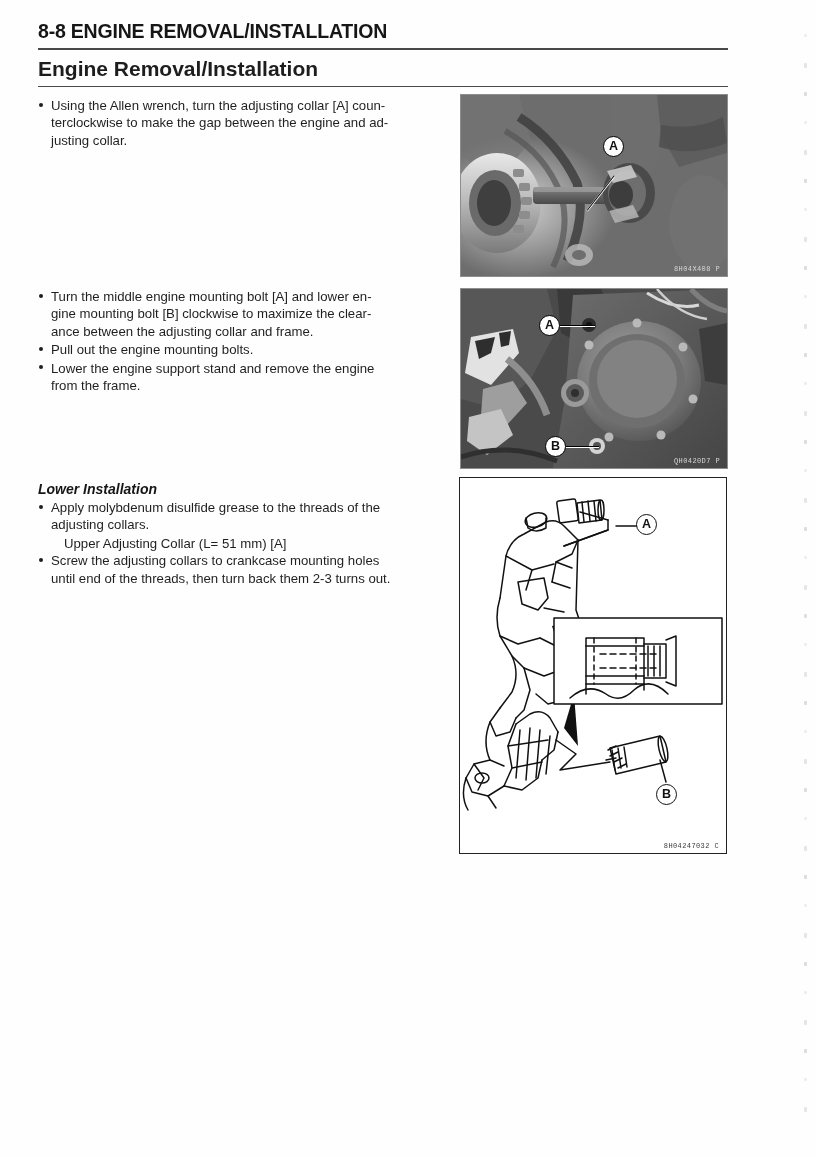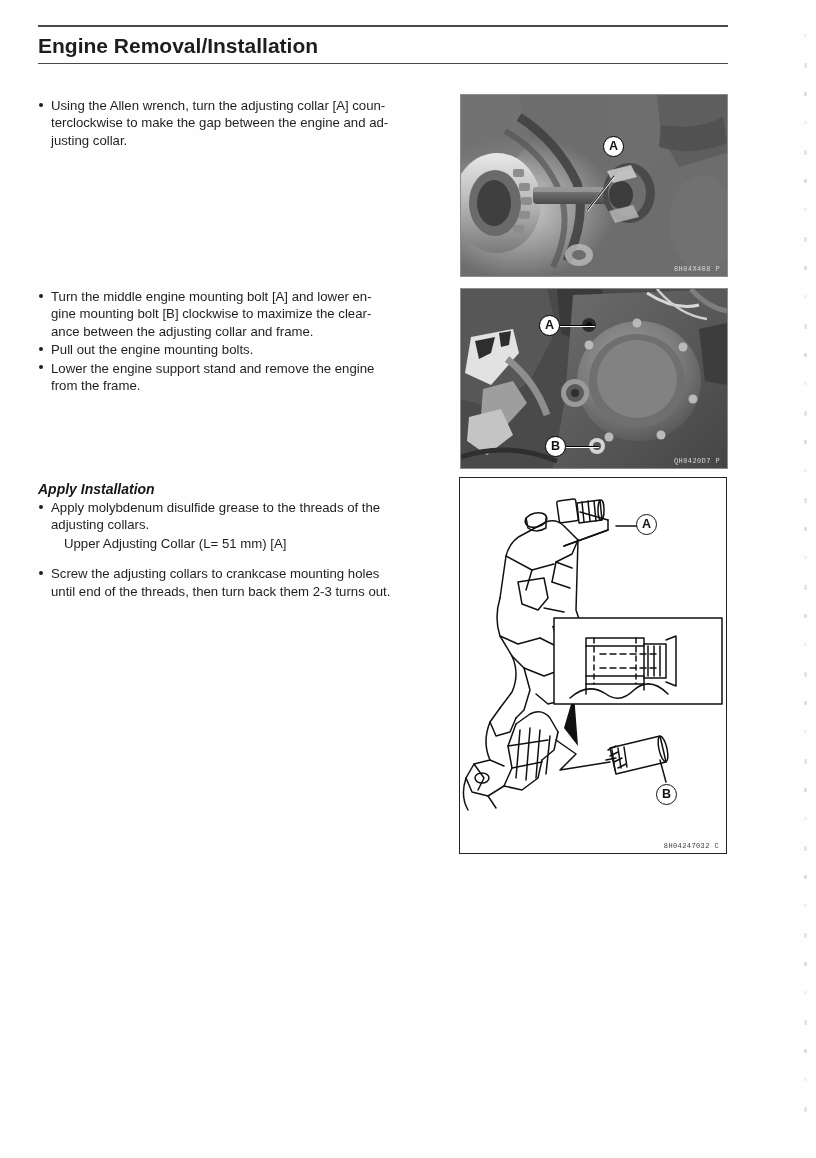--- a/index.html
+++ b/index.html
@@ -178,20 +178,21 @@
     border-radius: 1px;
     display: block;
   }
 </style>
 </head>
 <body>
 
 <div class="page">
 
   <div class="page-header">
+    <div class="page-header-title">8-8 ENGINE REMOVAL/INSTALLATION</div>
     <div class="rule"></div>
     <div class="section-title">Engine Removal/Installation</div>
     <div class="rule thin"></div>
   </div>
 
   <div class="text-col" style="top:97px;">
     <div class="para">
       <span class="bullet"></span>
       <span class="line">Using the Allen wrench, turn the adjusting collar [A] coun-</span>
       <span class="line">terclockwise to make the gap between the engine and ad-</span>
@@ -211,28 +212,28 @@
       <span class="line">Pull out the engine mounting bolts.</span>
     </div>
     <div class="para">
       <span class="bullet"></span>
       <span class="line">Lower the engine support stand and remove the engine</span>
       <span class="line">from the frame.</span>
     </div>
   </div>
 
   <div class="text-col" style="top:481px;">
-    <div class="subsection">Apply Installation</div>
+    <div class="subsection">Lower Installation</div>
     <div class="para">
       <span class="bullet"></span>
       <span class="line">Apply molybdenum disulfide grease to the threads of the</span>
       <span class="line">adjusting collars.</span>
     </div>
     <div class="sub-line">Upper Adjusting Collar (L= 51 mm) [A]</div>
-    <div class="para" style="margin-top:13px;">
+    <div class="para" style="margin-top:0;">
       <span class="bullet"></span>
       <span class="line">Screw the adjusting collars to crankcase mounting holes</span>
       <span class="line">until end of the threads, then turn back them 2-3 turns out.</span>
     </div>
   </div>
 
   <div class="figure" id="figure-allen-wrench">
     <svg width="266" height="181" viewBox="0 0 266 181" style="position:absolute;left:0;top:0;">
       <defs>
         <linearGradient id="f1metal" x1="0" y1="0" x2="0" y2="1">

